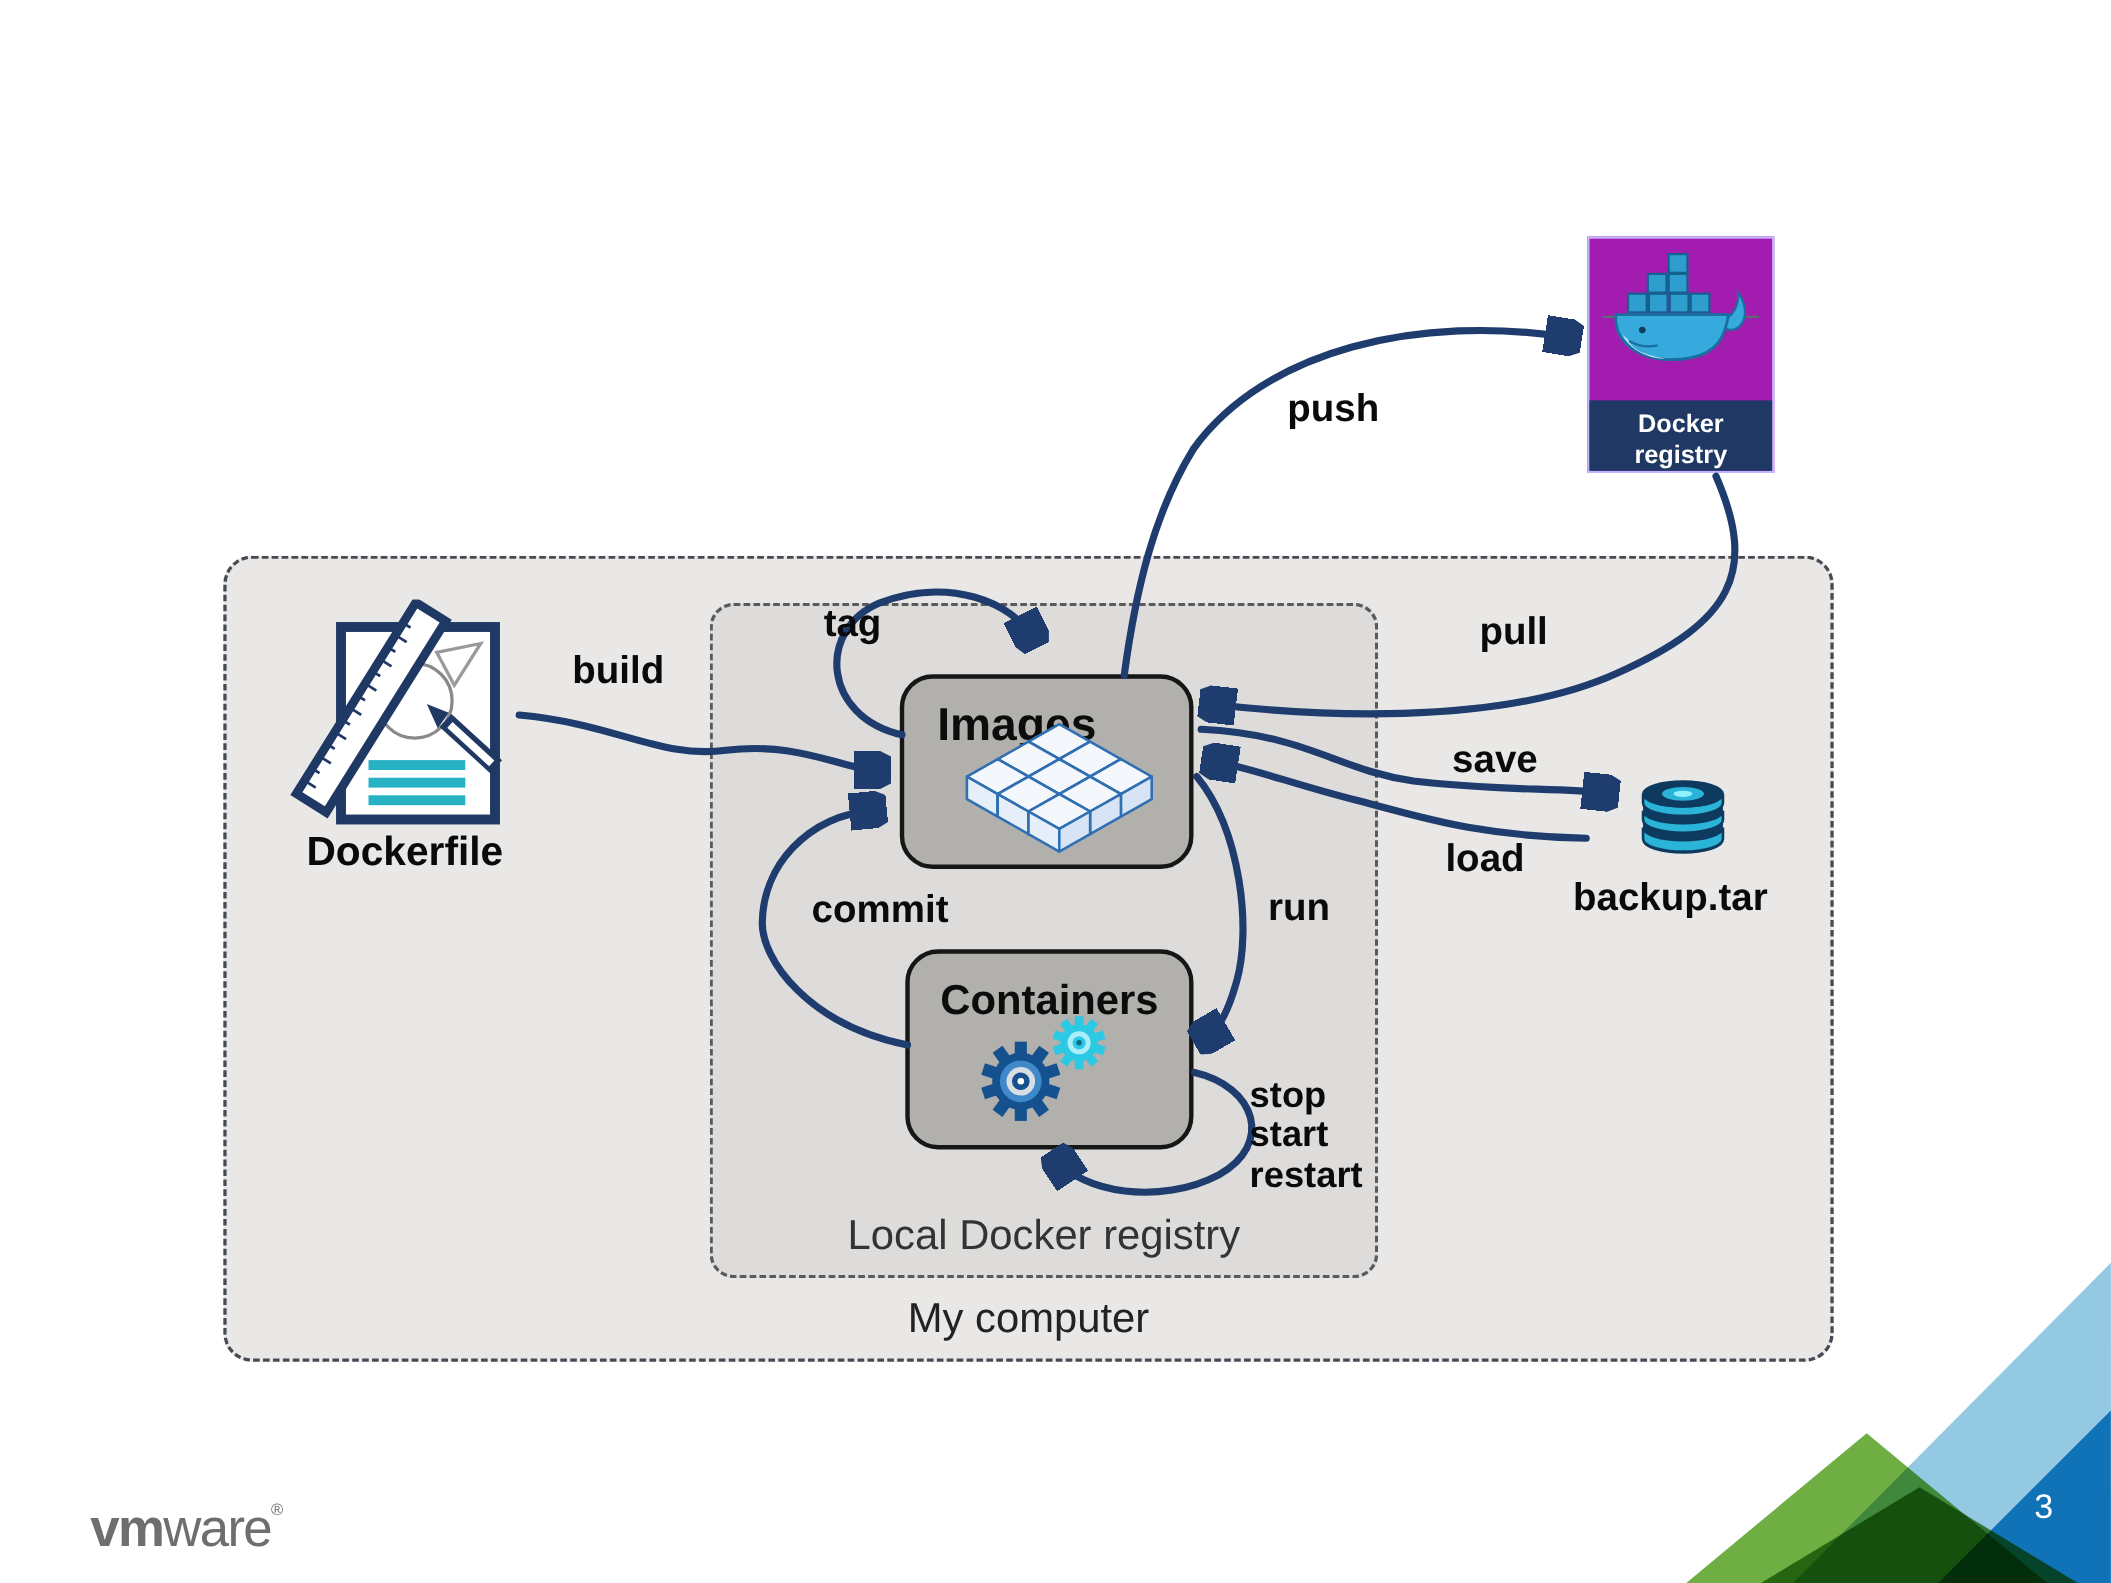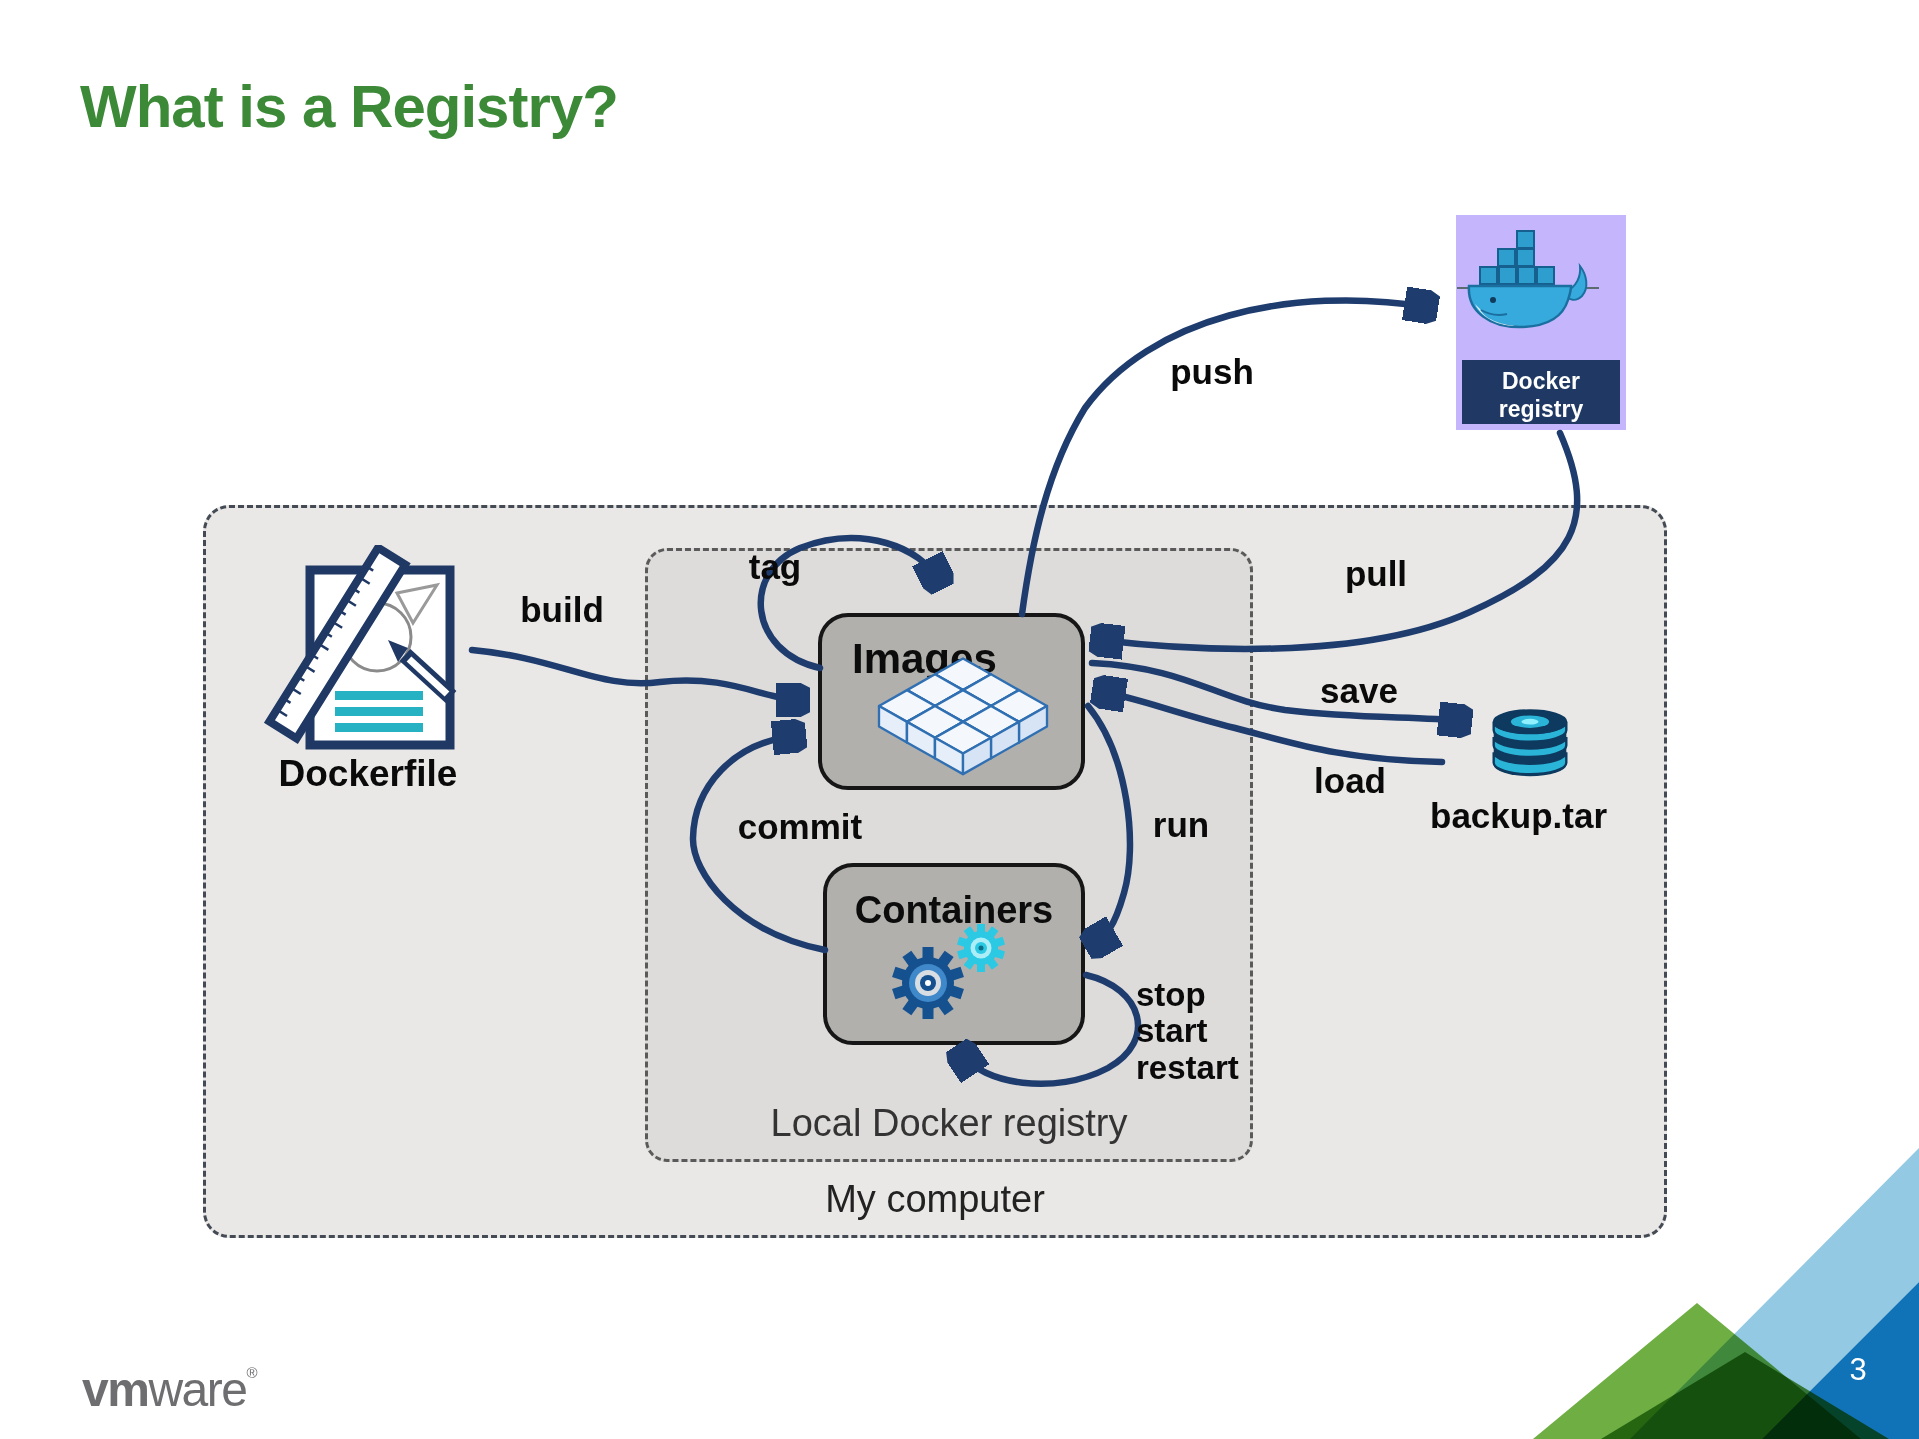--- a/index.html
+++ b/index.html
@@ -23,21 +23,21 @@
   
   .node-box { position:absolute; background:#b1b0ad; border:4px solid #161616; border-radius:30px; z-index:3; }
   .images-box { left:818px; top:613px; width:267px; height:177px; }
   .containers-box { left:823px; top:863px; width:262px; height:182px; }
   .images-label { position:absolute; left:30px; top:18px; font-size:42px; font-weight:700; color:#0c0c0c; }
   .containers-label { position:absolute; left:0; top:22px; width:100%; text-align:center;
                       font-size:38px; font-weight:700; color:#0c0c0c; }
 
   
   .registry-box { position:absolute; left:1443px; top:215px; width:170px; height:215px;
-                  background:#c4b5fd; border:6px solid #c4b5fd; z-index:3;margin-left:13px; }
+                  background:#a21caf; border:2px solid #c4b5fd; z-index:3; }
   .registry-band { position:absolute; left:0; bottom:0; width:100%; height:64px; background:#1f3864;
                    color:#fff; font-size:23px; font-weight:700; text-align:center;
                    line-height:1.22; padding-top:7px; }
 
   
   .icon-abs { position:absolute; z-index:4; }
   .dockerfile-label { position:absolute; left:258px; top:753px; width:220px; text-align:center;
                       font-size:37px; font-weight:700; color:#0a0a0a; z-index:6; }
   .backup-label { position:absolute; left:1430px; top:796px; width:220px; 
                   font-size:35px; font-weight:700; color:#0a0a0a; z-index:6; }
@@ -61,21 +61,20 @@
 
   .corner-art { position:absolute; left:1279px; top:1079px; width:640px; height:360px; z-index:1; }
   .page-number { position:absolute; left:1858px; top:1352px; transform:translate(-50%,0);
                  color:#ffffff; font-size:31px; z-index:2; }
 </style>
 </head>
 <body>
 
 <div class="slide">
 
-  <div class="title">What is a Registry?</div>
 
   <div class="outer-box"></div>
 
   <div class="inner-box"></div>
 
   <div class="node-box images-box">
     <div class="images-label">Images</div>
   </div>
 
   <svg class="icon-abs" style="left:868px; top:650px;" width="190" height="140" viewBox="0 0 200 150">

